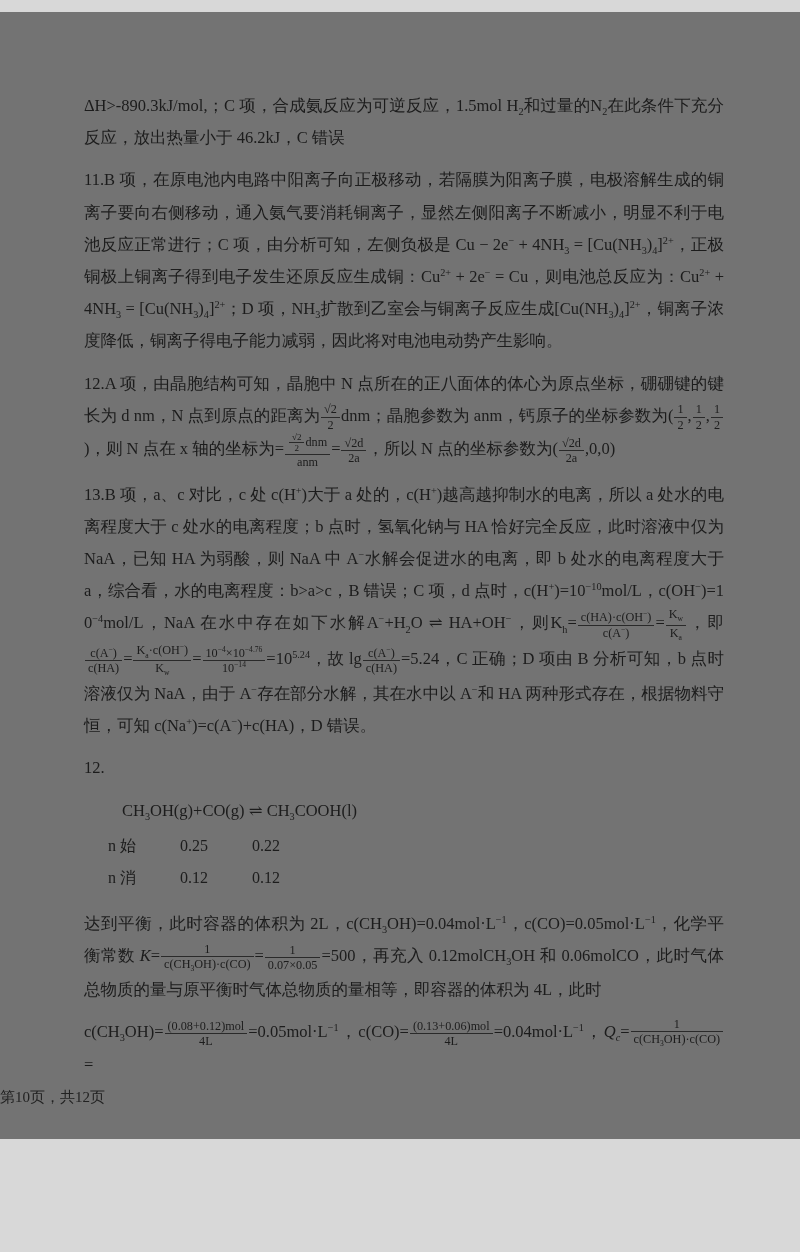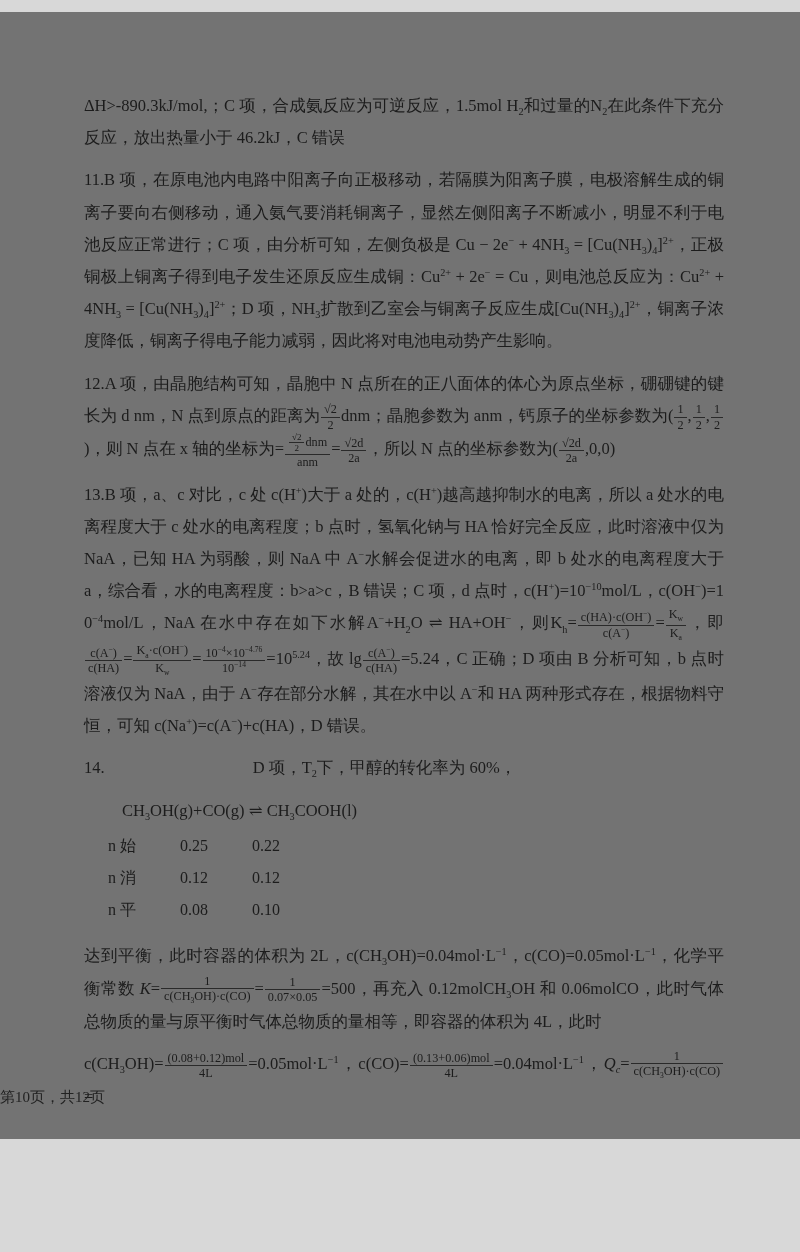--- a/index.html
+++ b/index.html
@@ -32,43 +32,37 @@
 
     <p class="para">ΔH&gt;-890.3kJ/mol,；C 项，合成氨反应为可逆反应，1.5mol H<sub>2</sub>和过量的N<sub>2</sub>在此条件下充分反应，放出热量小于 46.2kJ，C 错误</p>
 
     <p class="para">11.B 项，在原电池内电路中阳离子向正极移动，若隔膜为阳离子膜，电极溶解生成的铜离子要向右侧移动，通入氨气要消耗铜离子，显然左侧阳离子不断减小，明显不利于电池反应正常进行；C 项，由分析可知，左侧负极是 Cu − 2e<sup>−</sup> + 4NH<sub>3</sub> = [Cu(NH<sub>3</sub>)<sub>4</sub>]<sup>2+</sup>，正极铜极上铜离子得到电子发生还原反应生成铜：Cu<sup>2+</sup> + 2e<sup>−</sup> = Cu，则电池总反应为：Cu<sup>2+</sup> + 4NH<sub>3</sub> = [Cu(NH<sub>3</sub>)<sub>4</sub>]<sup>2+</sup>；D 项，NH<sub>3</sub>扩散到乙室会与铜离子反应生成[Cu(NH<sub>3</sub>)<sub>4</sub>]<sup>2+</sup>，铜离子浓度降低，铜离子得电子能力减弱，因此将对电池电动势产生影响。</p>
 
     <p class="para">12.A 项，由晶胞结构可知，晶胞中 N 点所在的正八面体的体心为原点坐标，硼硼键的键长为 d nm，N 点到原点的距离为<span class="frac"><span class="nu">√2</span><span class="de">2</span></span>dnm；晶胞参数为 anm，钙原子的坐标参数为(<span class="frac"><span class="nu">1</span><span class="de">2</span></span>,<span class="frac"><span class="nu">1</span><span class="de">2</span></span>,<span class="frac"><span class="nu">1</span><span class="de">2</span></span>)，则 N 点在 x 轴的坐标为=<span class="frac"><span class="nu"><span class="frac"><span class="nu">√2</span><span class="de">2</span></span>dnm</span><span class="de">anm</span></span>=<span class="frac"><span class="nu">√2d</span><span class="de">2a</span></span>，所以 N 点的坐标参数为(<span class="frac"><span class="nu">√2d</span><span class="de">2a</span></span>,0,0)</p>
 
     <p class="para">13.B 项，a、c 对比，c 处 c(H<sup>+</sup>)大于 a 处的，c(H<sup>+</sup>)越高越抑制水的电离，所以 a 处水的电离程度大于 c 处水的电离程度；b 点时，氢氧化钠与 HA 恰好完全反应，此时溶液中仅为 NaA，已知 HA 为弱酸，则 NaA 中 A<sup>−</sup>水解会促进水的电离，即 b 处水的电离程度大于 a，综合看，水的电离程度：b&gt;a&gt;c，B 错误；C 项，d 点时，c(H<sup>+</sup>)=10<sup>−10</sup>mol/L，c(OH<sup>−</sup>)=10<sup>−4</sup>mol/L，NaA 在水中存在如下水解A<sup>−</sup>+H<sub>2</sub>O ⇌ HA+OH<sup>−</sup>，则K<sub>h</sub>=<span class="frac"><span class="nu">c(HA)·c(OH<sup>−</sup>)</span><span class="de">c(A<sup>−</sup>)</span></span>=<span class="frac"><span class="nu">K<sub>w</sub></span><span class="de">K<sub>a</sub></span></span>，即<span class="frac"><span class="nu">c(A<sup>−</sup>)</span><span class="de">c(HA)</span></span>=<span class="frac"><span class="nu">K<sub>a</sub>·c(OH<sup>−</sup>)</span><span class="de">K<sub>w</sub></span></span>=<span class="frac"><span class="nu">10<sup>−4</sup>×10<sup>−4.76</sup></span><span class="de">10<sup>−14</sup></span></span>=10<sup>5.24</sup>，故 lg<span class="frac"><span class="nu">c(A<sup>−</sup>)</span><span class="de">c(HA)</span></span>=5.24，C 正确；D 项由 B 分析可知，b 点时溶液仅为 NaA，由于 A<sup>−</sup>存在部分水解，其在水中以 A<sup>−</sup>和 HA 两种形式存在，根据物料守恒，可知 c(Na<sup>+</sup>)=c(A<sup>−</sup>)+c(HA)，D 错误。</p>
 
     <p class="para q14-line">
-      <span>14.</span>
-      <span class="q14-text">D 项，T<sub>2</sub>下，甲醇的转化率为 60%，</span>
+      <span>12.</span>
     </p>
 
     <p class="equation">CH<sub>3</sub>OH(g)+CO(g) ⇌ CH<sub>3</sub>COOH(l)</p>
 
     <table class="ice-table">
       <tbody>
         <tr>
           <td class="lab">n 始</td>
           <td class="v">0.25</td>
           <td class="v">0.22</td>
         </tr>
         <tr>
           <td class="lab">n 消</td>
           <td class="v">0.12</td>
           <td class="v">0.12</td>
         </tr>
-        <tr>
-          <td class="lab">n 平</td>
-          <td class="v">0.08</td>
-          <td class="v">0.10</td>
-        </tr>
       </tbody>
     </table>
 
     <p class="para">达到平衡，此时容器的体积为 2L，c(CH<sub>3</sub>OH)=0.04mol·L<sup>−1</sup>，c(CO)=0.05mol·L<sup>−1</sup>，化学平衡常数 <i>K</i>=<span class="frac"><span class="nu">1</span><span class="de">c(CH<sub>3</sub>OH)·c(CO)</span></span>=<span class="frac"><span class="nu">1</span><span class="de">0.07×0.05</span></span>=500，再充入 0.12molCH<sub>3</sub>OH 和 0.06molCO，此时气体总物质的量与原平衡时气体总物质的量相等，即容器的体积为 4L，此时</p>
 
     <p class="para">c(CH<sub>3</sub>OH)=<span class="frac"><span class="nu">(0.08+0.12)mol</span><span class="de">4L</span></span>=0.05mol·L<sup>−1</sup>，c(CO)=<span class="frac"><span class="nu">(0.13+0.06)mol</span><span class="de">4L</span></span>=0.04mol·L<sup>−1</sup>，<i>Q<sub>c</sub></i>=<span class="frac"><span class="nu">1</span><span class="de">c(CH<sub>3</sub>OH)·c(CO)</span></span>=</p>
 
   </div>
 
   <div class="footer">第10页，共12页</div>

